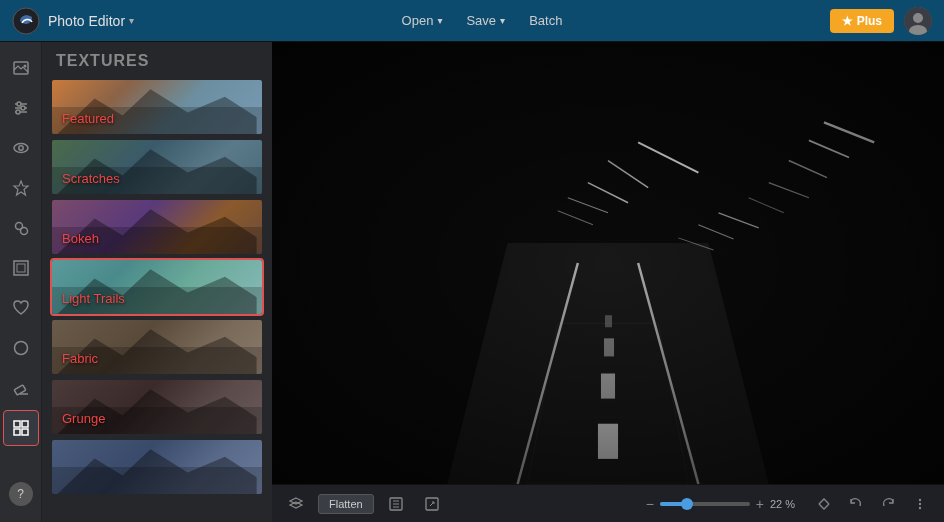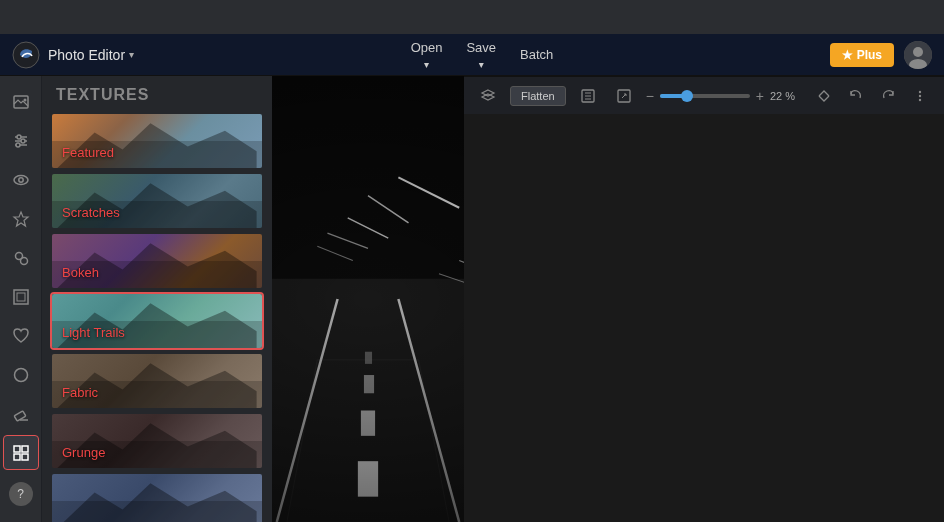--- a/index.html
+++ b/index.html
@@ -10,27 +10,26 @@
       font-family: -apple-system, BlinkMacSystemFont, 'Segoe UI', sans-serif;
       color: #ccc;
       overflow: hidden;
       display: flex;
       flex-direction: column;
     }
 
     
     .header {
       height: 42px;
-      background: #0f172a;
+      background: #0c4a6e;
       display: flex;
       align-items: center;
       padding: 0 12px;
       flex-shrink: 0;
       border-bottom: 1px solid #111;
-      margin-top: 34px;
     }
     .header-logo {
       width: 28px;
       height: 28px;
       margin-right: 8px;
     }
     .header-logo svg {
       width: 28px; height: 28px;
     }
     .header-title {
@@ -52,21 +51,20 @@
       justify-content: center;
       gap: 24px;
     }
     .header-btn {
       font-size: 13px;
       color: #ccc;
       cursor: pointer;
       display: flex;
       align-items: center;
       gap: 4px;
-      flex-direction: column;
     }
     .header-right {
       display: flex;
       align-items: center;
       gap: 10px;
     }
     .plus-btn {
       background: #f5a623;
       color: #fff;
       font-size: 12px;
@@ -194,21 +192,21 @@
       background-size: cover;
       background-position: center;
     }
 
     
     .canvas-area {
       flex: 1;
       background: #1a1a1a;
       position: relative;
       display: flex;
-      flex-direction: row;
+      flex-direction: column;
       overflow: hidden;
     }
     .canvas-image {
       flex: 1;
       position: relative;
       overflow: hidden;
       display: flex;
       align-items: center;
       justify-content: center;
     }

